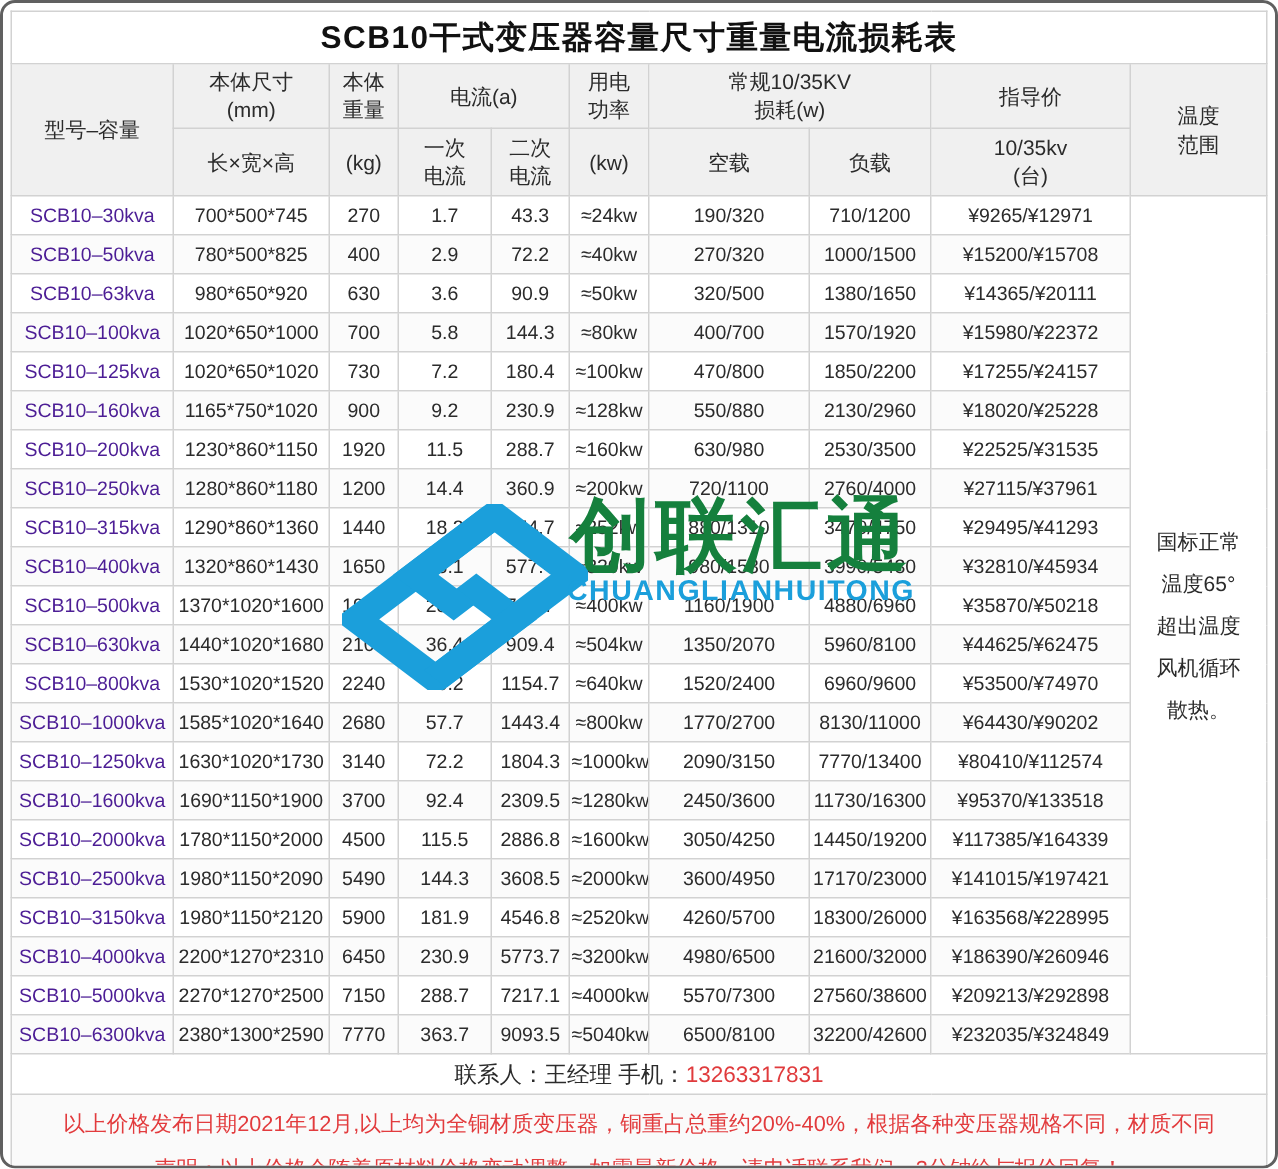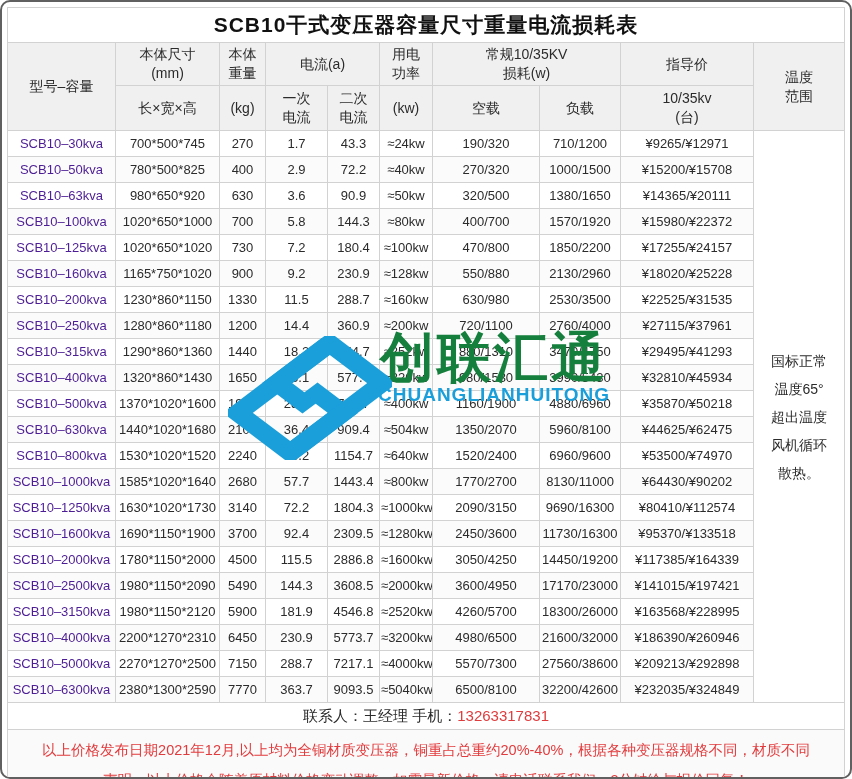--- a/index.html
+++ b/index.html
@@ -145,21 +145,21 @@
           <td>9.2</td>
           <td>230.9</td>
           <td>≈128kw</td>
           <td>550/880</td>
           <td>2130/2960</td>
           <td>¥18020/¥25228</td>
         </tr>
         <tr>
           <td class="model-cell">SCB10–200kva</td>
           <td>1230*860*1150</td>
-          <td>1330</td>
+          <td>1920</td>
           <td>11.5</td>
           <td>288.7</td>
           <td>≈160kw</td>
           <td>630/980</td>
           <td>2530/3500</td>
           <td>¥22525/¥31535</td>
         </tr>
         <tr>
           <td class="model-cell">SCB10–250kva</td>
           <td>1280*860*1180</td>
@@ -238,21 +238,21 @@
           <td>¥64430/¥90202</td>
         </tr>
         <tr>
           <td class="model-cell">SCB10–1250kva</td>
           <td>1630*1020*1730</td>
           <td>3140</td>
           <td>72.2</td>
           <td>1804.3</td>
           <td>≈1000kw</td>
           <td>2090/3150</td>
-          <td>9690/16300</td>
+          <td>7770/13400</td>
           <td>¥80410/¥112574</td>
         </tr>
         <tr>
           <td class="model-cell">SCB10–1600kva</td>
           <td>1690*1150*1900</td>
           <td>3700</td>
           <td>92.4</td>
           <td>2309.5</td>
           <td>≈1280kw</td>
           <td>2450/3600</td>

